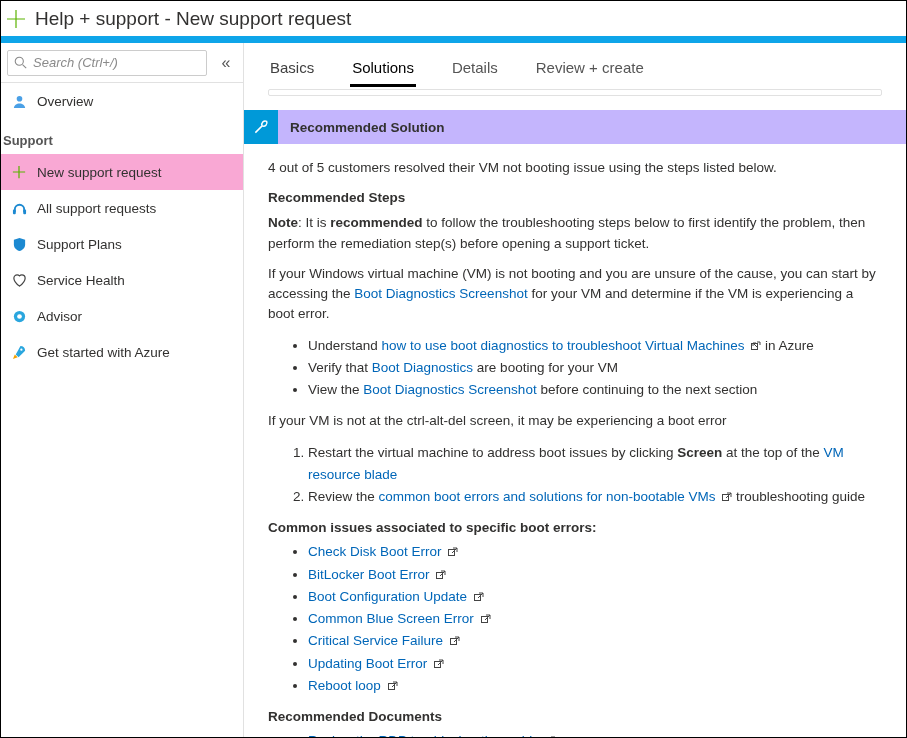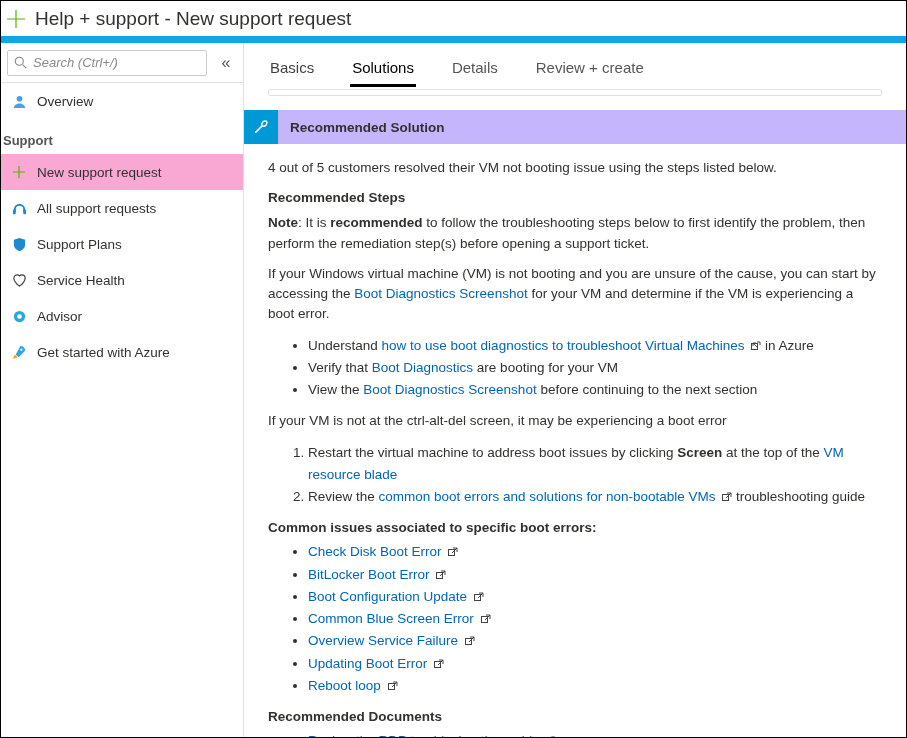--- a/index.html
+++ b/index.html
@@ -208,21 +208,21 @@
                   <path d="M5 1h4v4M9 1L4 6" fill="none" stroke="#444" stroke-width="1"></path>
                 </svg></span></li>
           <li><a>Boot Configuration Update</a> <span class="ext"><svg width="10" height="10" viewBox="0 0 10 10">
                   <rect x="0.5" y="2.5" width="6" height="6" fill="none" stroke="#444" stroke-width="1"></rect>
                   <path d="M5 1h4v4M9 1L4 6" fill="none" stroke="#444" stroke-width="1"></path>
                 </svg></span></li>
           <li><a>Common Blue Screen Error</a> <span class="ext"><svg width="10" height="10" viewBox="0 0 10 10">
                   <rect x="0.5" y="2.5" width="6" height="6" fill="none" stroke="#444" stroke-width="1"></rect>
                   <path d="M5 1h4v4M9 1L4 6" fill="none" stroke="#444" stroke-width="1"></path>
                 </svg></span></li>
-          <li><a>Overview Service Failure</a> <span class="ext"><svg width="10" height="10" viewBox="0 0 10 10">
+          <li><a>Critical Service Failure</a> <span class="ext"><svg width="10" height="10" viewBox="0 0 10 10">
                   <rect x="0.5" y="2.5" width="6" height="6" fill="none" stroke="#444" stroke-width="1"></rect>
                   <path d="M5 1h4v4M9 1L4 6" fill="none" stroke="#444" stroke-width="1"></path>
                 </svg></span></li>
           <li><a>Updating Boot Error</a> <span class="ext"><svg width="10" height="10" viewBox="0 0 10 10">
                   <rect x="0.5" y="2.5" width="6" height="6" fill="none" stroke="#444" stroke-width="1"></rect>
                   <path d="M5 1h4v4M9 1L4 6" fill="none" stroke="#444" stroke-width="1"></path>
                 </svg></span></li>
           <li><a>Reboot loop</a> <span class="ext"><svg width="10" height="10" viewBox="0 0 10 10">
                   <rect x="0.5" y="2.5" width="6" height="6" fill="none" stroke="#444" stroke-width="1"></rect>
                   <path d="M5 1h4v4M9 1L4 6" fill="none" stroke="#444" stroke-width="1"></path>

